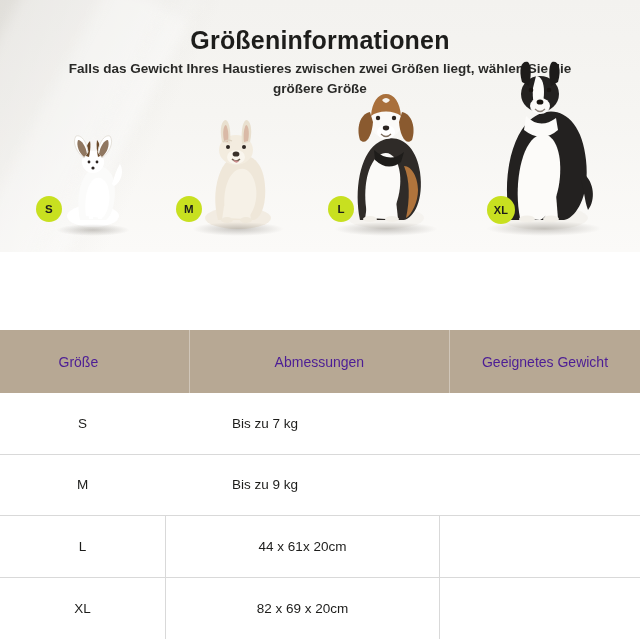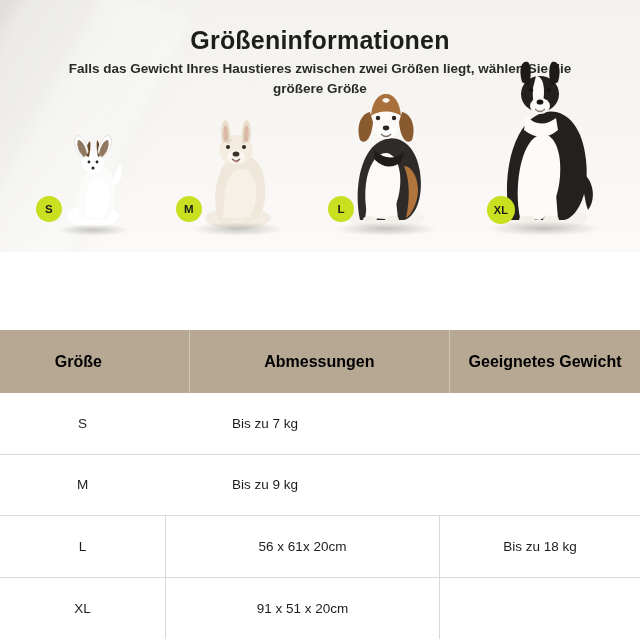--- a/index.html
+++ b/index.html
@@ -97,21 +97,21 @@
     width: 640px;
     height: 310px;
   }
   .thead {
     display: flex;
     height: 63px;
     background: #b7a894;
   }
   .thead .cell {
     display: flex; align-items: center; justify-content: center;
-    font-size: 16px; font-weight: bold; color: #000000;
+    font-size: 14px; font-weight: normal; color: #4c1d95;
   }
   .row {
     display: flex;
     height: 61.5px;
     border-bottom: 1px solid #d9d9d9;
     background: #ffffff;
   }
   .row:last-child { border-bottom: none; }
   .row .cell {
     display: flex; align-items: center; justify-content: center;
@@ -285,23 +285,22 @@
       <div class="cell col-3">Bis zu 7 kg</div>
     </div>
 
     <div class="row">
       <div class="cell col-1">M</div>
       <div class="cell col-3">Bis zu 9 kg</div>
     </div>
 
     <div class="row">
       <div class="cell col-1">L</div>
-      <div class="cell col-2">56 x 61x 20cm</div>
-      <div class="cell col-3">Bis zu 18 kg</div>
+      <div class="cell col-2">44 x 61x 20cm</div>
     </div>
 
     <div class="row">
       <div class="cell col-1">XL</div>
-      <div class="cell col-2">91 x 51 x 20cm</div>
+      <div class="cell col-2">82 x 69 x 20cm</div>
     </div>
 
   </div>
 </div>
 
 </body></html>

